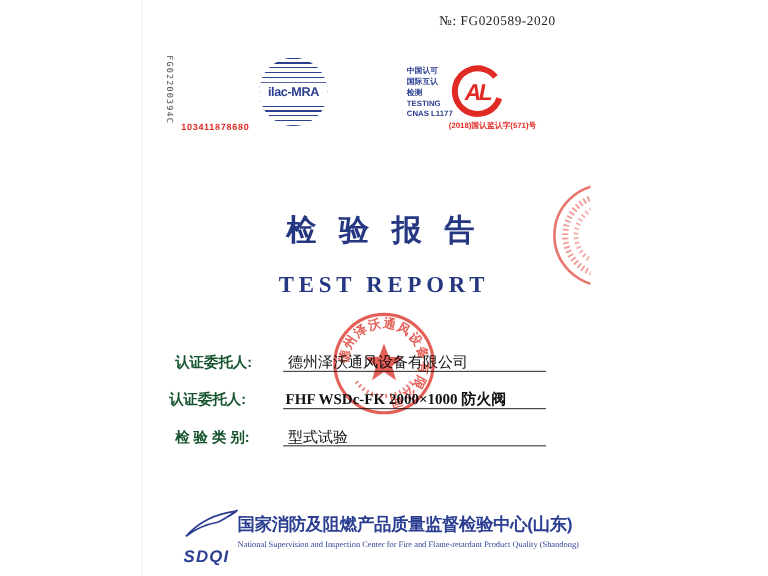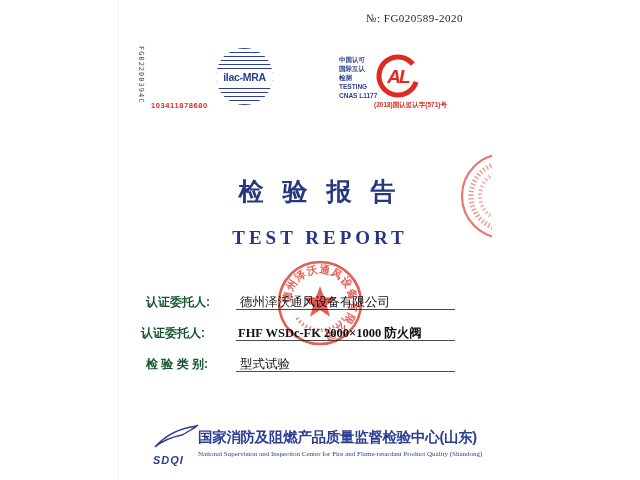--- a/index.html
+++ b/index.html
@@ -23,21 +23,21 @@
   .title-cn{font-size:25px;font-weight:bold;color:#263781;letter-spacing:6px;white-space:nowrap;}
   .title-en{font-family:"Liberation Serif",serif;font-size:19px;font-weight:bold;color:#263781;
             letter-spacing:4px;white-space:nowrap;}
   
   .field-label{font-size:12px;font-weight:700;color:#14532d;white-space:nowrap;}
   .field-value{font-family:"Liberation Serif",serif;font-size:12.5px;color:#111;white-space:nowrap;}
   .underline{height:1px;background:#4a4a4a;}
   
   .footer-cn{font-size:14.5px;font-weight:bold;color:#2b3e92;letter-spacing:-.3px;white-space:nowrap;}
   .footer-en{font-family:"Liberation Serif",serif;font-size:7px;color:#2b3e92;white-space:nowrap;}
-  .sdqi-label{font-size:11px;font-weight:bold;font-style:italic;color:#2b3e92;letter-spacing:1px;}
+  .sdqi-label{font-size:14px;font-weight:bold;font-style:italic;color:#2b3e92;letter-spacing:1px;}
   .seal-layer{mix-blend-mode:multiply;}
 </style>
 </head>
 <body>
 
 <div id="page">
 
   <div class="abs" style="left:118px;top:0;width:1px;height:480px;background:#f2f2f2;"></div>
 
   <div class="abs report-no" style="left:366px;top:12px;">

